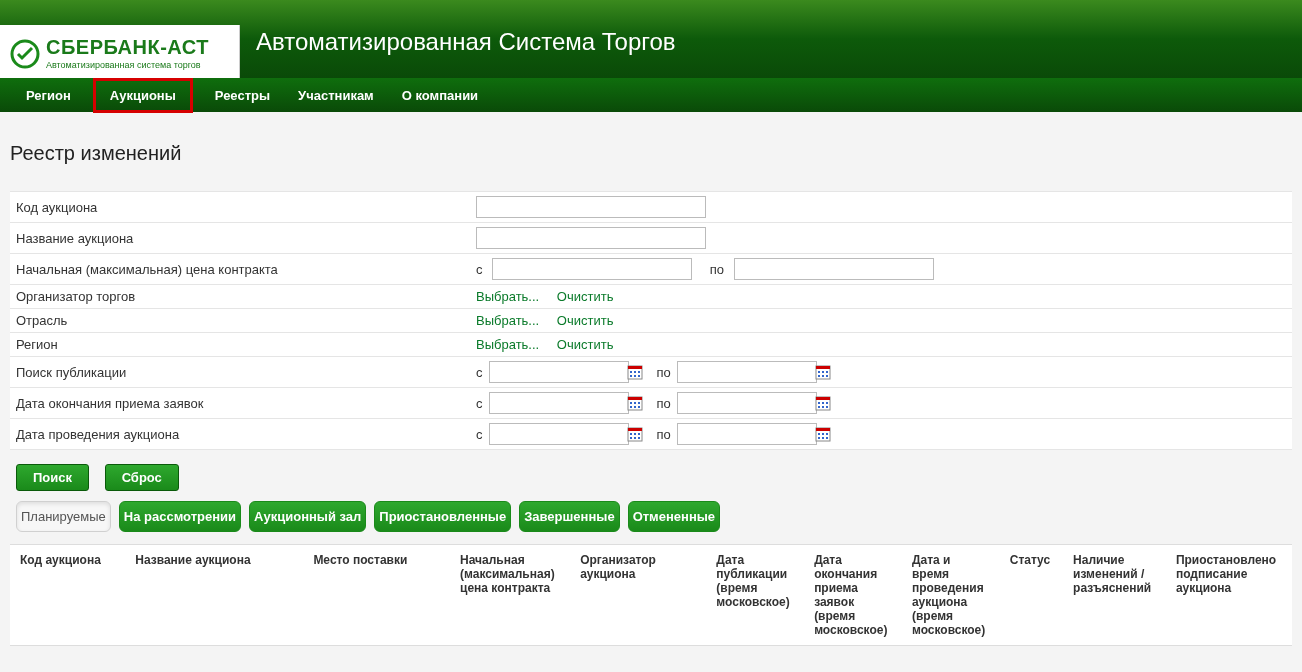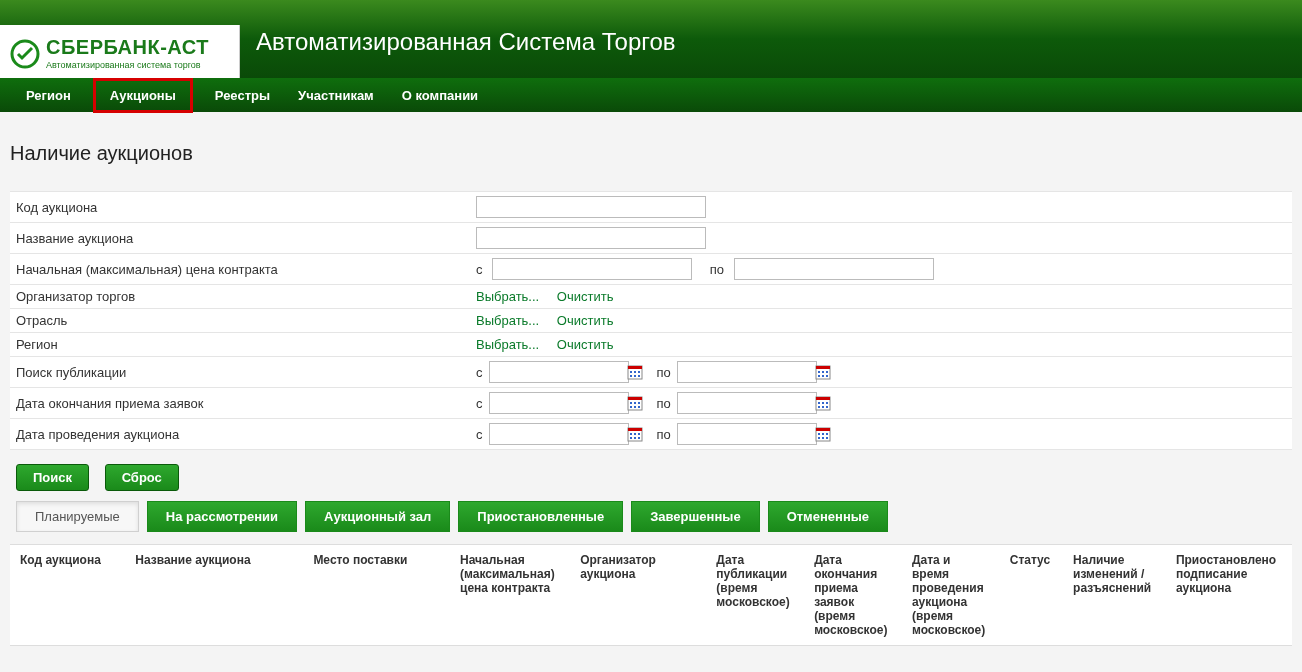--- a/index.html
+++ b/index.html
@@ -116,22 +116,22 @@
     color: #fff;
     font-weight: bold;
     padding: 5px 16px;
     border-radius: 3px;
     cursor: pointer;
     font-size: 13px;
     margin-right: 12px;
   }
   .tabs-row { margin: 8px 0 0 6px; display:flex; gap:8px; flex-wrap:wrap;}
   .tab {
-    border-radius: 0;
-    padding: 7px 18px;
+    border-radius: 6px;
+    padding: 7px 4px;
     font-size: 13px;
     cursor:pointer;
     color:#fff;
     font-weight:bold;
     background: linear-gradient(to bottom, #2ea82e, #1a8a1a);
     border:1px solid #1a8a1a;
     text-align:center;
   }
   .tab.active {
     background: #f7f7f7;
@@ -177,21 +177,21 @@
 
 <div class="nav" id="nav">
     <div class="nav-item">Регион</div>
     <div class="nav-item hl">Аукционы</div>
     <div class="nav-item">Реестры</div>
     <div class="nav-item">Участникам</div>
     <div class="nav-item">О компании</div>
   </div>
 
 <div class="content">
-  <h1 class="page-title">Наличие аукционов</h1>
+  <h1 class="page-title">Реестр изменений</h1>
 
   <table class="filter-table">
     <tbody>
         <tr>
       <td class="label">Код аукциона</td>
       <td><input type="text" class="w-wide" value="" style=""></td>
     </tr>
     <tr>
       <td class="label">Название аукциона</td>
       <td><input type="text" class="w-wide" value="" style=""></td>

